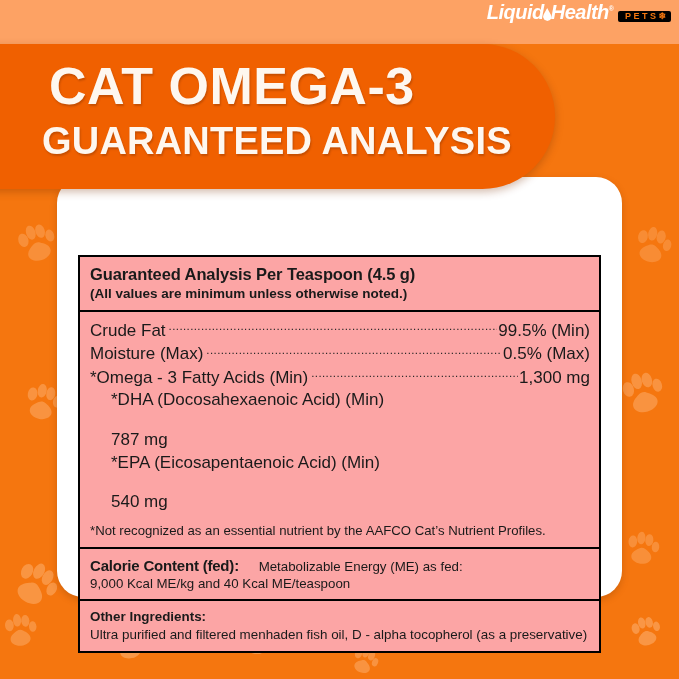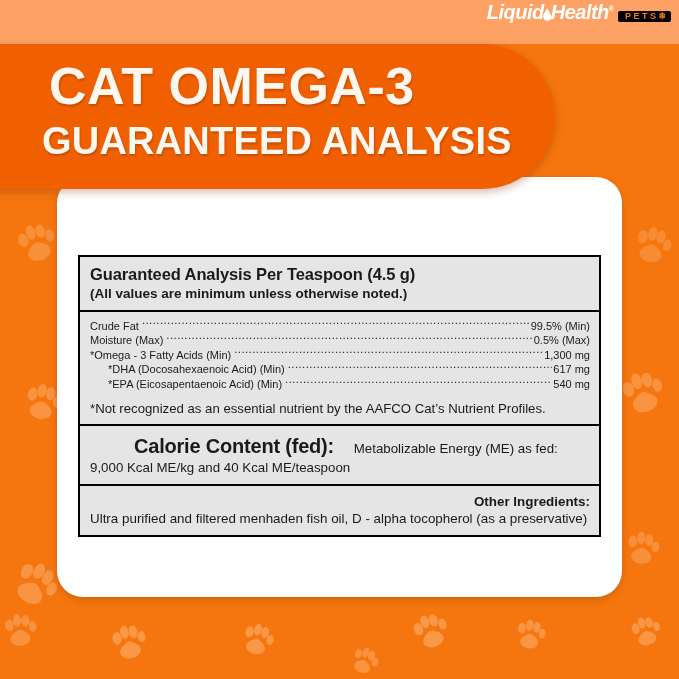--- a/index.html
+++ b/index.html
@@ -127,21 +127,21 @@
     line-height: 1;
     white-space: nowrap;
     text-shadow: 1px 2px 2px rgba(110,40,0,0.32);
   }
 
   
   .facts {
     position: absolute;
     left: 78px; top: 255px;
     width: 523px;
-    background: #e5e5e5;
+    background: #fca5a5;
     border: 2.5px solid #000000;
     z-index: 4;
     color: #1A1A1A;
   }
   .facts-sec { padding: 7px 9px 7px 10px; }
   .facts-sec + .facts-sec { border-top: 2px solid #000000; }
 
   .ga-title {
     font-size: 16.5px;
     font-weight: bold;
@@ -151,21 +151,21 @@
   .ga-note {
     font-size: 13.5px;
     font-weight: bold;
     line-height: 1.25;
     margin-top: 1px;
   }
 
   .row {
     display: flex;
     align-items: baseline;
-    font-size: 11px;
+    font-size: 17px;
     line-height: 1.33;
     white-space: nowrap;
   }
   .row .nm { flex: 0 0 auto; }
   .row .leader {
     flex: 1 1 auto;
     overflow: hidden;
     margin: 0 1px 0 3px;
     position: relative;
     height: 1em;
@@ -173,43 +173,41 @@
   .row .leader::after {
     content: "........................................................................................................................................................";
     position: absolute;
     left: 0; bottom: 1px;
     font-size: 11.5px;
     letter-spacing: 0.4px;
     color: #222;
     white-space: nowrap;
   }
   .row .val { flex: 0 0 auto; }
-  .row.indent { padding-left: 18px; }
+  .row.indent { padding-left: 18px; flex-direction: column; }
 
   .footnote {
     font-size: 13.2px;
     line-height: 1.35;
     margin-top: 8px;
     white-space: nowrap;
   }
 
   .cc-line { font-size: 13.3px; line-height: 1.3; }
   .cc-head {
-    font-size: 20px;
+    font-size: 15px;
     font-weight: bold;
     letter-spacing: -0.2px;
-    margin-left: 44px;
   }
   .cc-tail { font-size: 13.3px; margin-left: 16px; }
 
   .oi-head {
     font-size: 13.4px;
     font-weight: bold;
     line-height: 1.3;
-    text-align: right;
   }
   .oi-body {
     font-size: 13.4px;
     line-height: 1.35;
   }
 </style>
 </head>
 <body>
 
 <div id="stage">
@@ -371,21 +369,21 @@
           <span class="val">0.5% (Max)</span>
         </div>
         <div class="row">
           <span class="nm">*Omega - 3 Fatty Acids (Min)</span>
           <span class="leader"></span>
           <span class="val">1,300 mg</span>
         </div>
         <div class="row indent">
           <span class="nm">*DHA (Docosahexaenoic Acid) (Min)</span>
           <span class="leader"></span>
-          <span class="val">617 mg</span>
+          <span class="val">787 mg</span>
         </div>
         <div class="row indent">
           <span class="nm">*EPA (Eicosapentaenoic Acid) (Min)</span>
           <span class="leader"></span>
           <span class="val">540 mg</span>
         </div>
         <div class="footnote" id="footnote-el">*Not recognized as an essential nutrient by the AAFCO Cat’s Nutrient Profiles.</div>
     </div>
 
     <div class="facts-sec">

